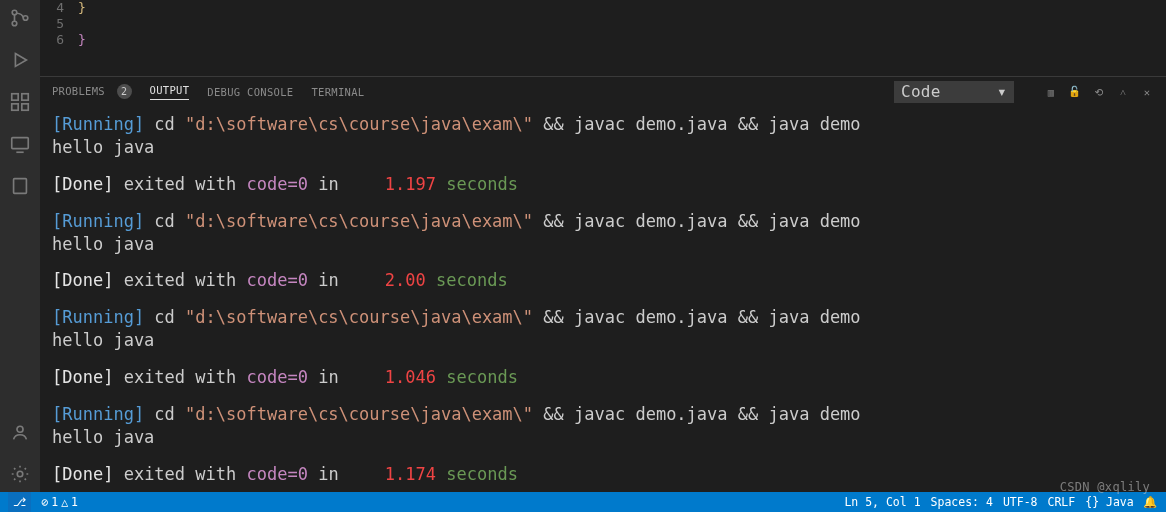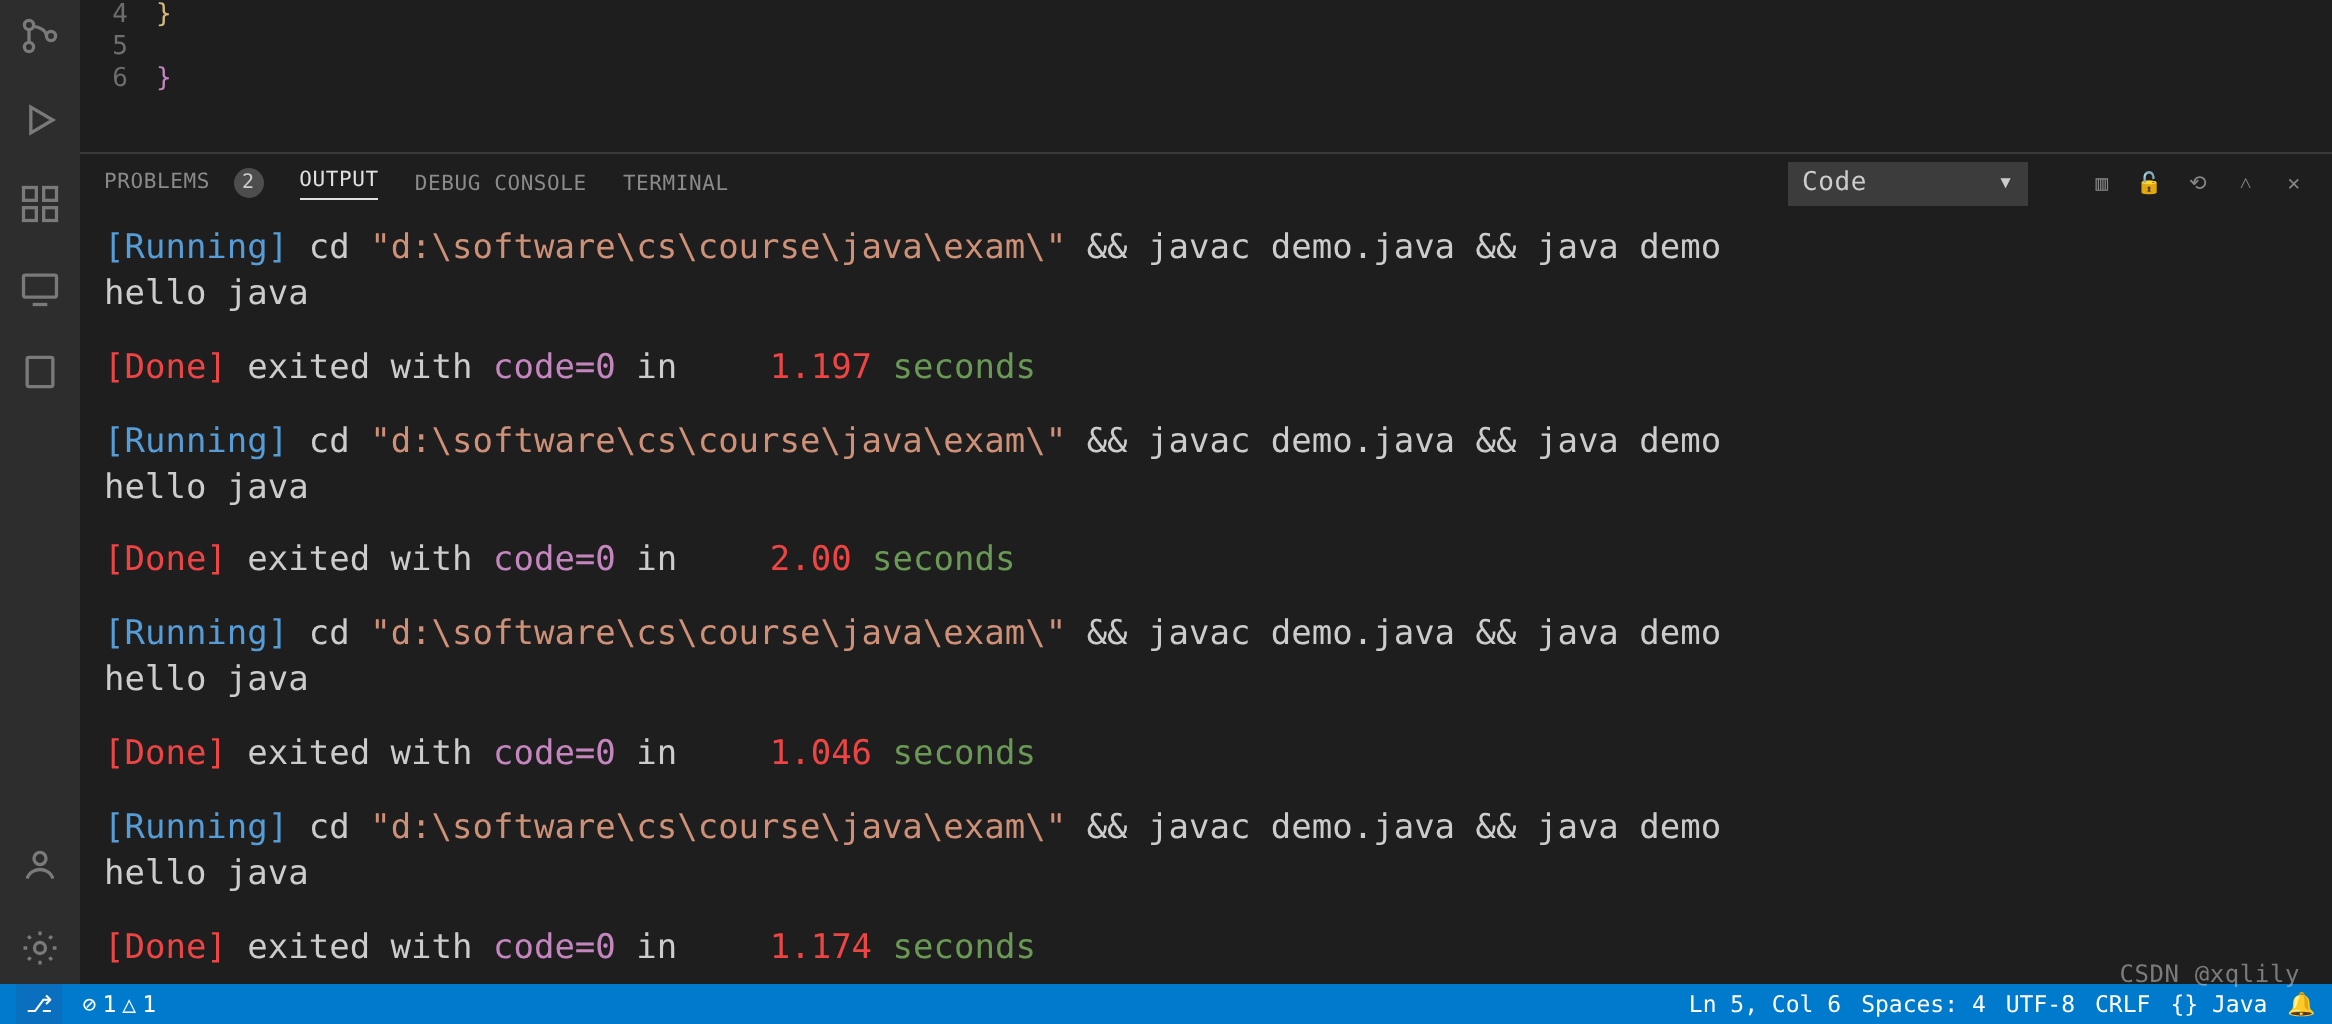--- a/index.html
+++ b/index.html
@@ -54,34 +54,34 @@
 .panel-tabs .tab { text-transform: uppercase; cursor: pointer; }
 .panel-tabs .tab.active { color: #e0e0e0; border-bottom: 1px solid #e0e0e0; padding-bottom: 3px; }
 .badge {
   display:inline-flex; align-items:center; justify-content:center;
   min-width: 15px; height: 15px; border-radius: 8px;
   background:#4d4d4d; color:#ccc; font-size: 10px; margin-left:5px;
 }
 .panel-tabs .spacer { flex: 1; }
 .panel-select {
   background:#3c3c3c; color:#ccc; border:1px solid #3c3c3c;
-  height: 22px; width: 120px; font-size: 13px;
+  height: 22px; width: 120px; font-size: 16px;
   display:flex; align-items:center; justify-content:space-between;
   padding: 0 6px;
 }
 .panel-icons { display:flex; gap:10px; margin-left:12px; color:#888; }
 .panel-icons span, .panel-icons svg { width:14px; height:14px; display:flex; align-items:center; justify-content:center; }
 .output-body {
   flex: 1; overflow-y: auto;
   font-family: Consolas, monospace; font-size: 17px;
   padding: 6px 12px; line-height: 1.35;
 }
 .out-line { white-space: pre; }
 .lbl-run { color:#569cd6; }
-.lbl-done { color:#ef4444;text-align:right; }
+.lbl-done { color:#e5e5e5;text-align:right; }
 .t-path { color:#ce9178; }
 .t-key { color:#c586c0; }
 .t-num { color:#ef4444;margin-left:36px; }
 .t-word { color:#6a9955;margin-top:23px; }
 .t-plain { color:#cccccc; }
 .blank { height: 14px; }
 .statusbar {
   height: 20px; background:#007acc; color:#fff;
   display:flex; align-items:center; justify-content:space-between;
   font-size: 11.5px; padding: 0 8px;
@@ -218,21 +218,21 @@
   <div class="sb-left">
     <span class="sb-item" style="background:#0a6fbf;padding:0 5px;height:20px;">⎇</span>
     <span class="sb-item">
       <span>⊘</span>
       <span>1</span>
       <span>△</span>
       <span>1</span>
     </span>
   </div>
   <div class="sb-right">
-    <span class="sb-item">Ln 5, Col 6</span>
+    <span class="sb-item">Ln 5, Col 1</span>
     <span class="sb-item">Spaces: 4</span>
     <span class="sb-item">UTF-8</span>
     <span class="sb-item">CRLF</span>
     <span class="sb-item">{} Java</span>
     <span class="sb-item">🔔</span>
   </div>
 </div>
 
 <div class="watermark">CSDN @xqlily</div>
 

